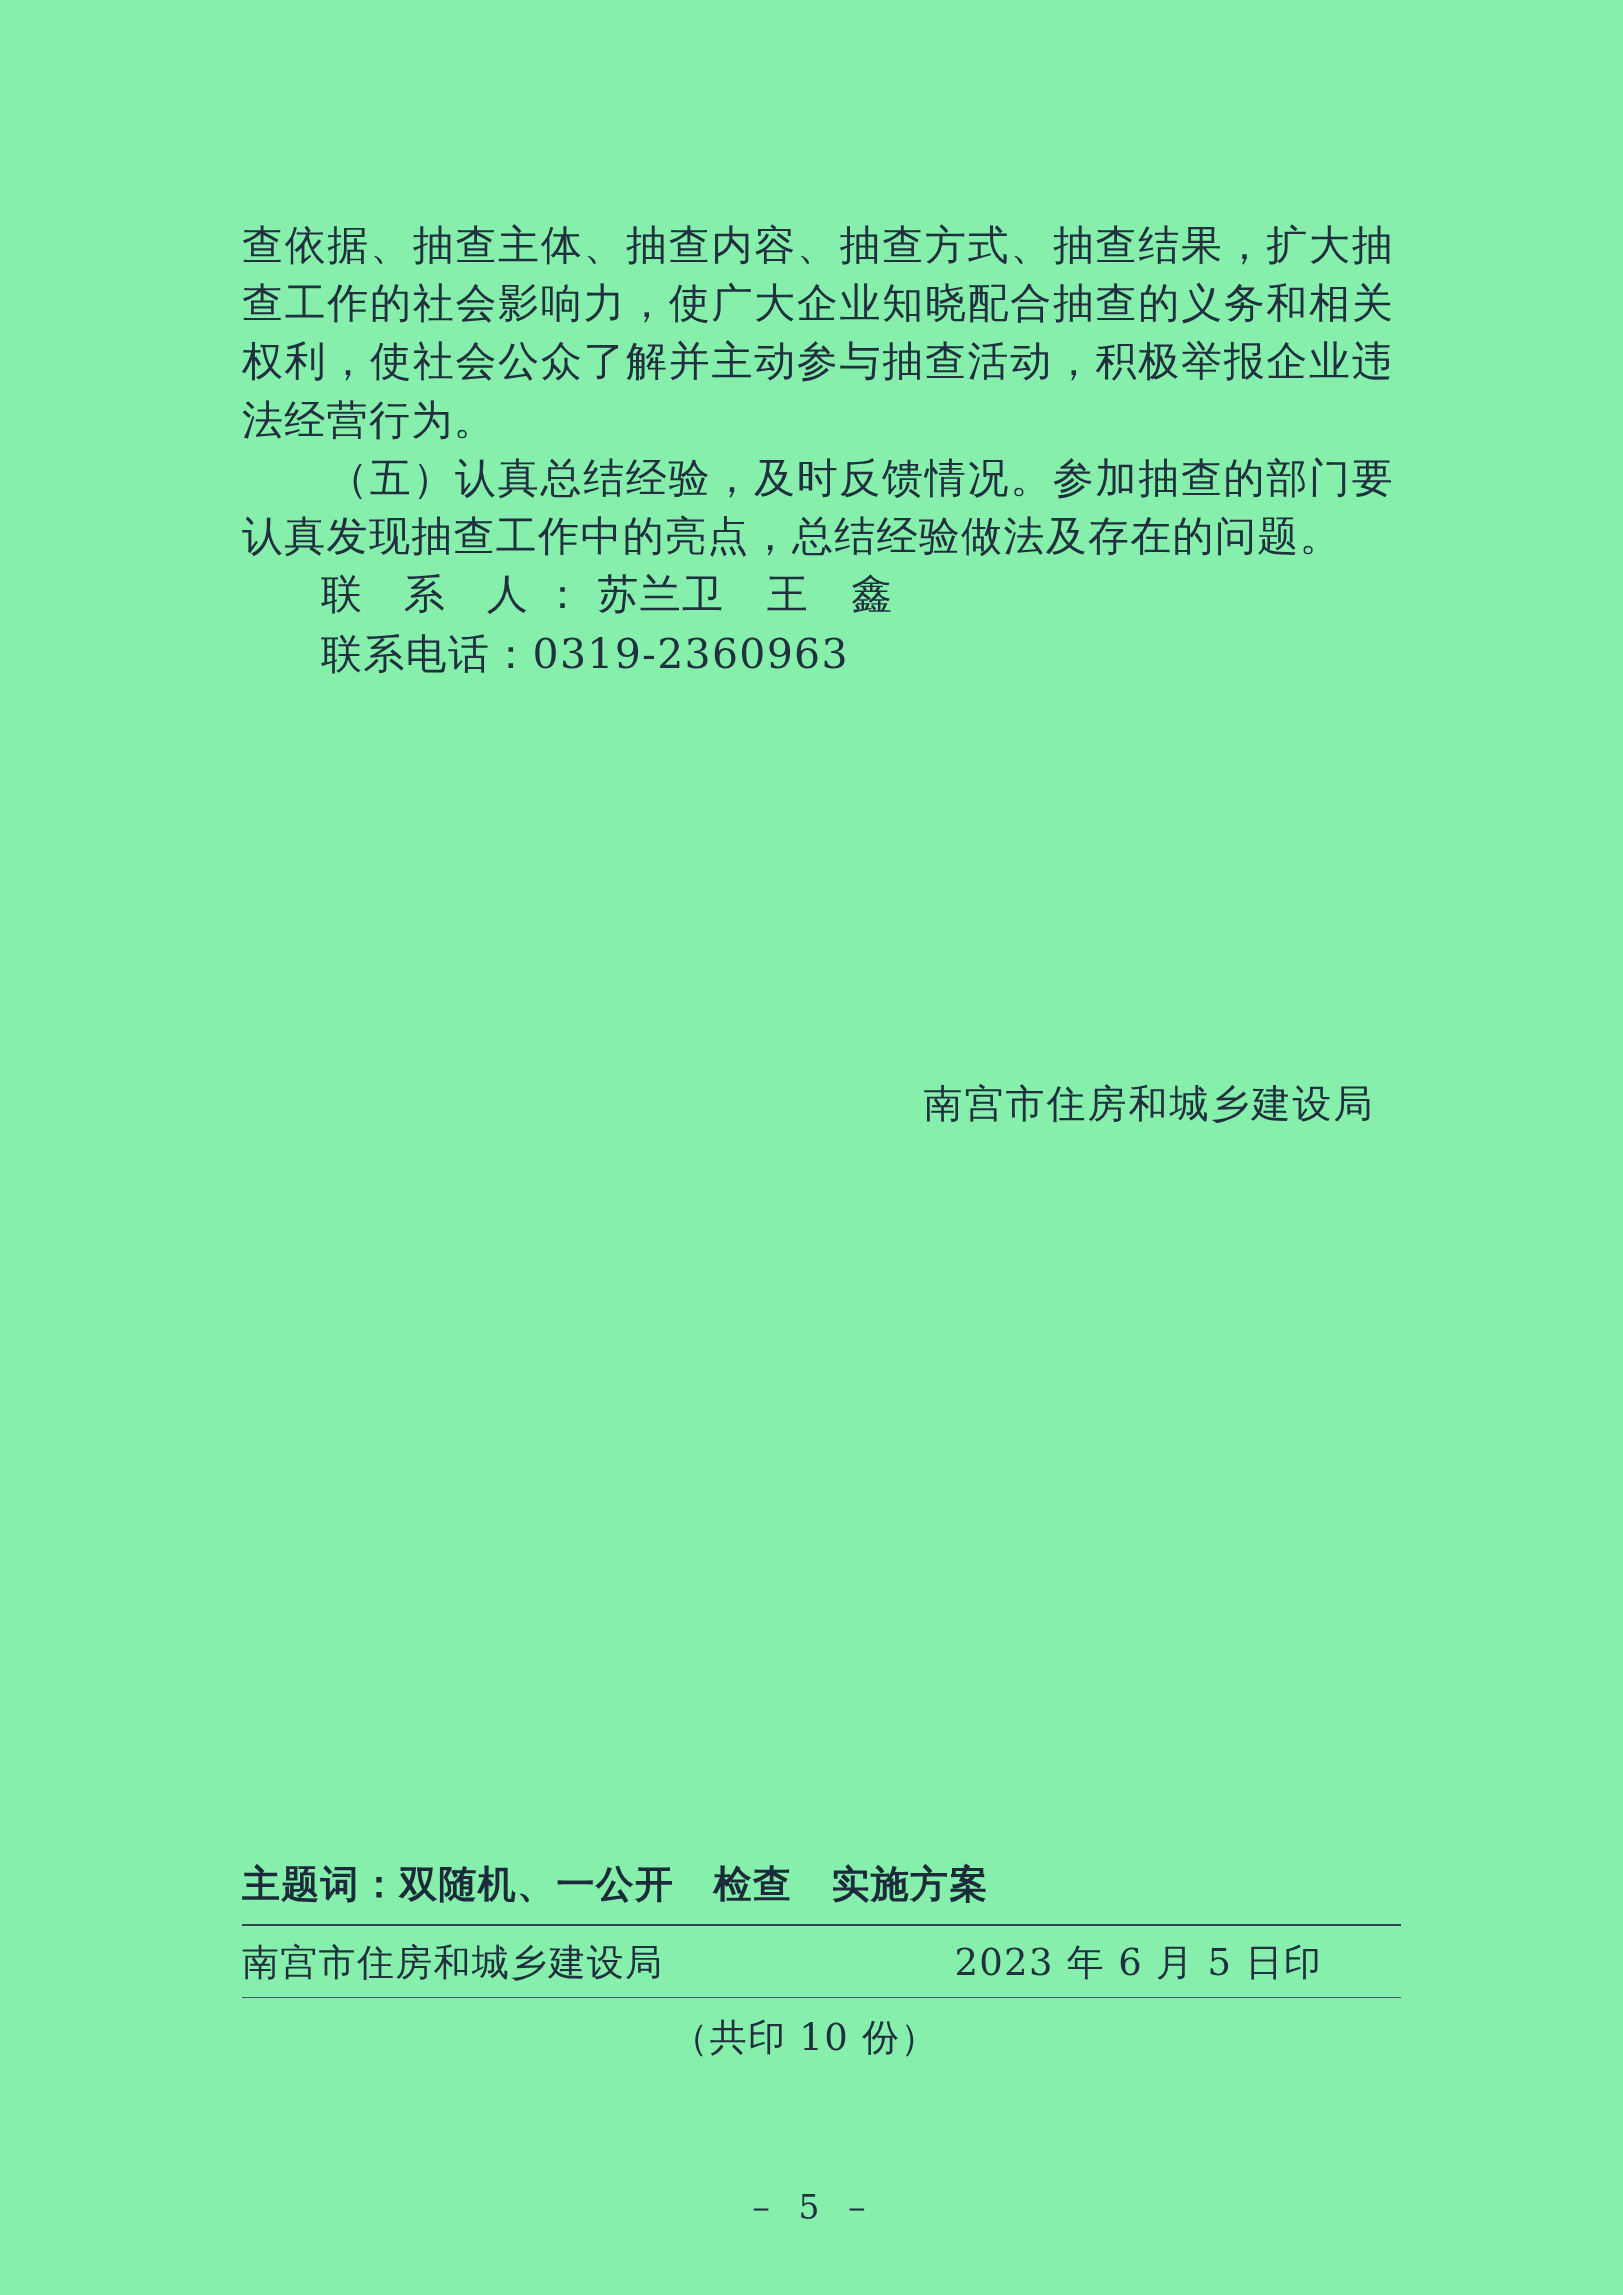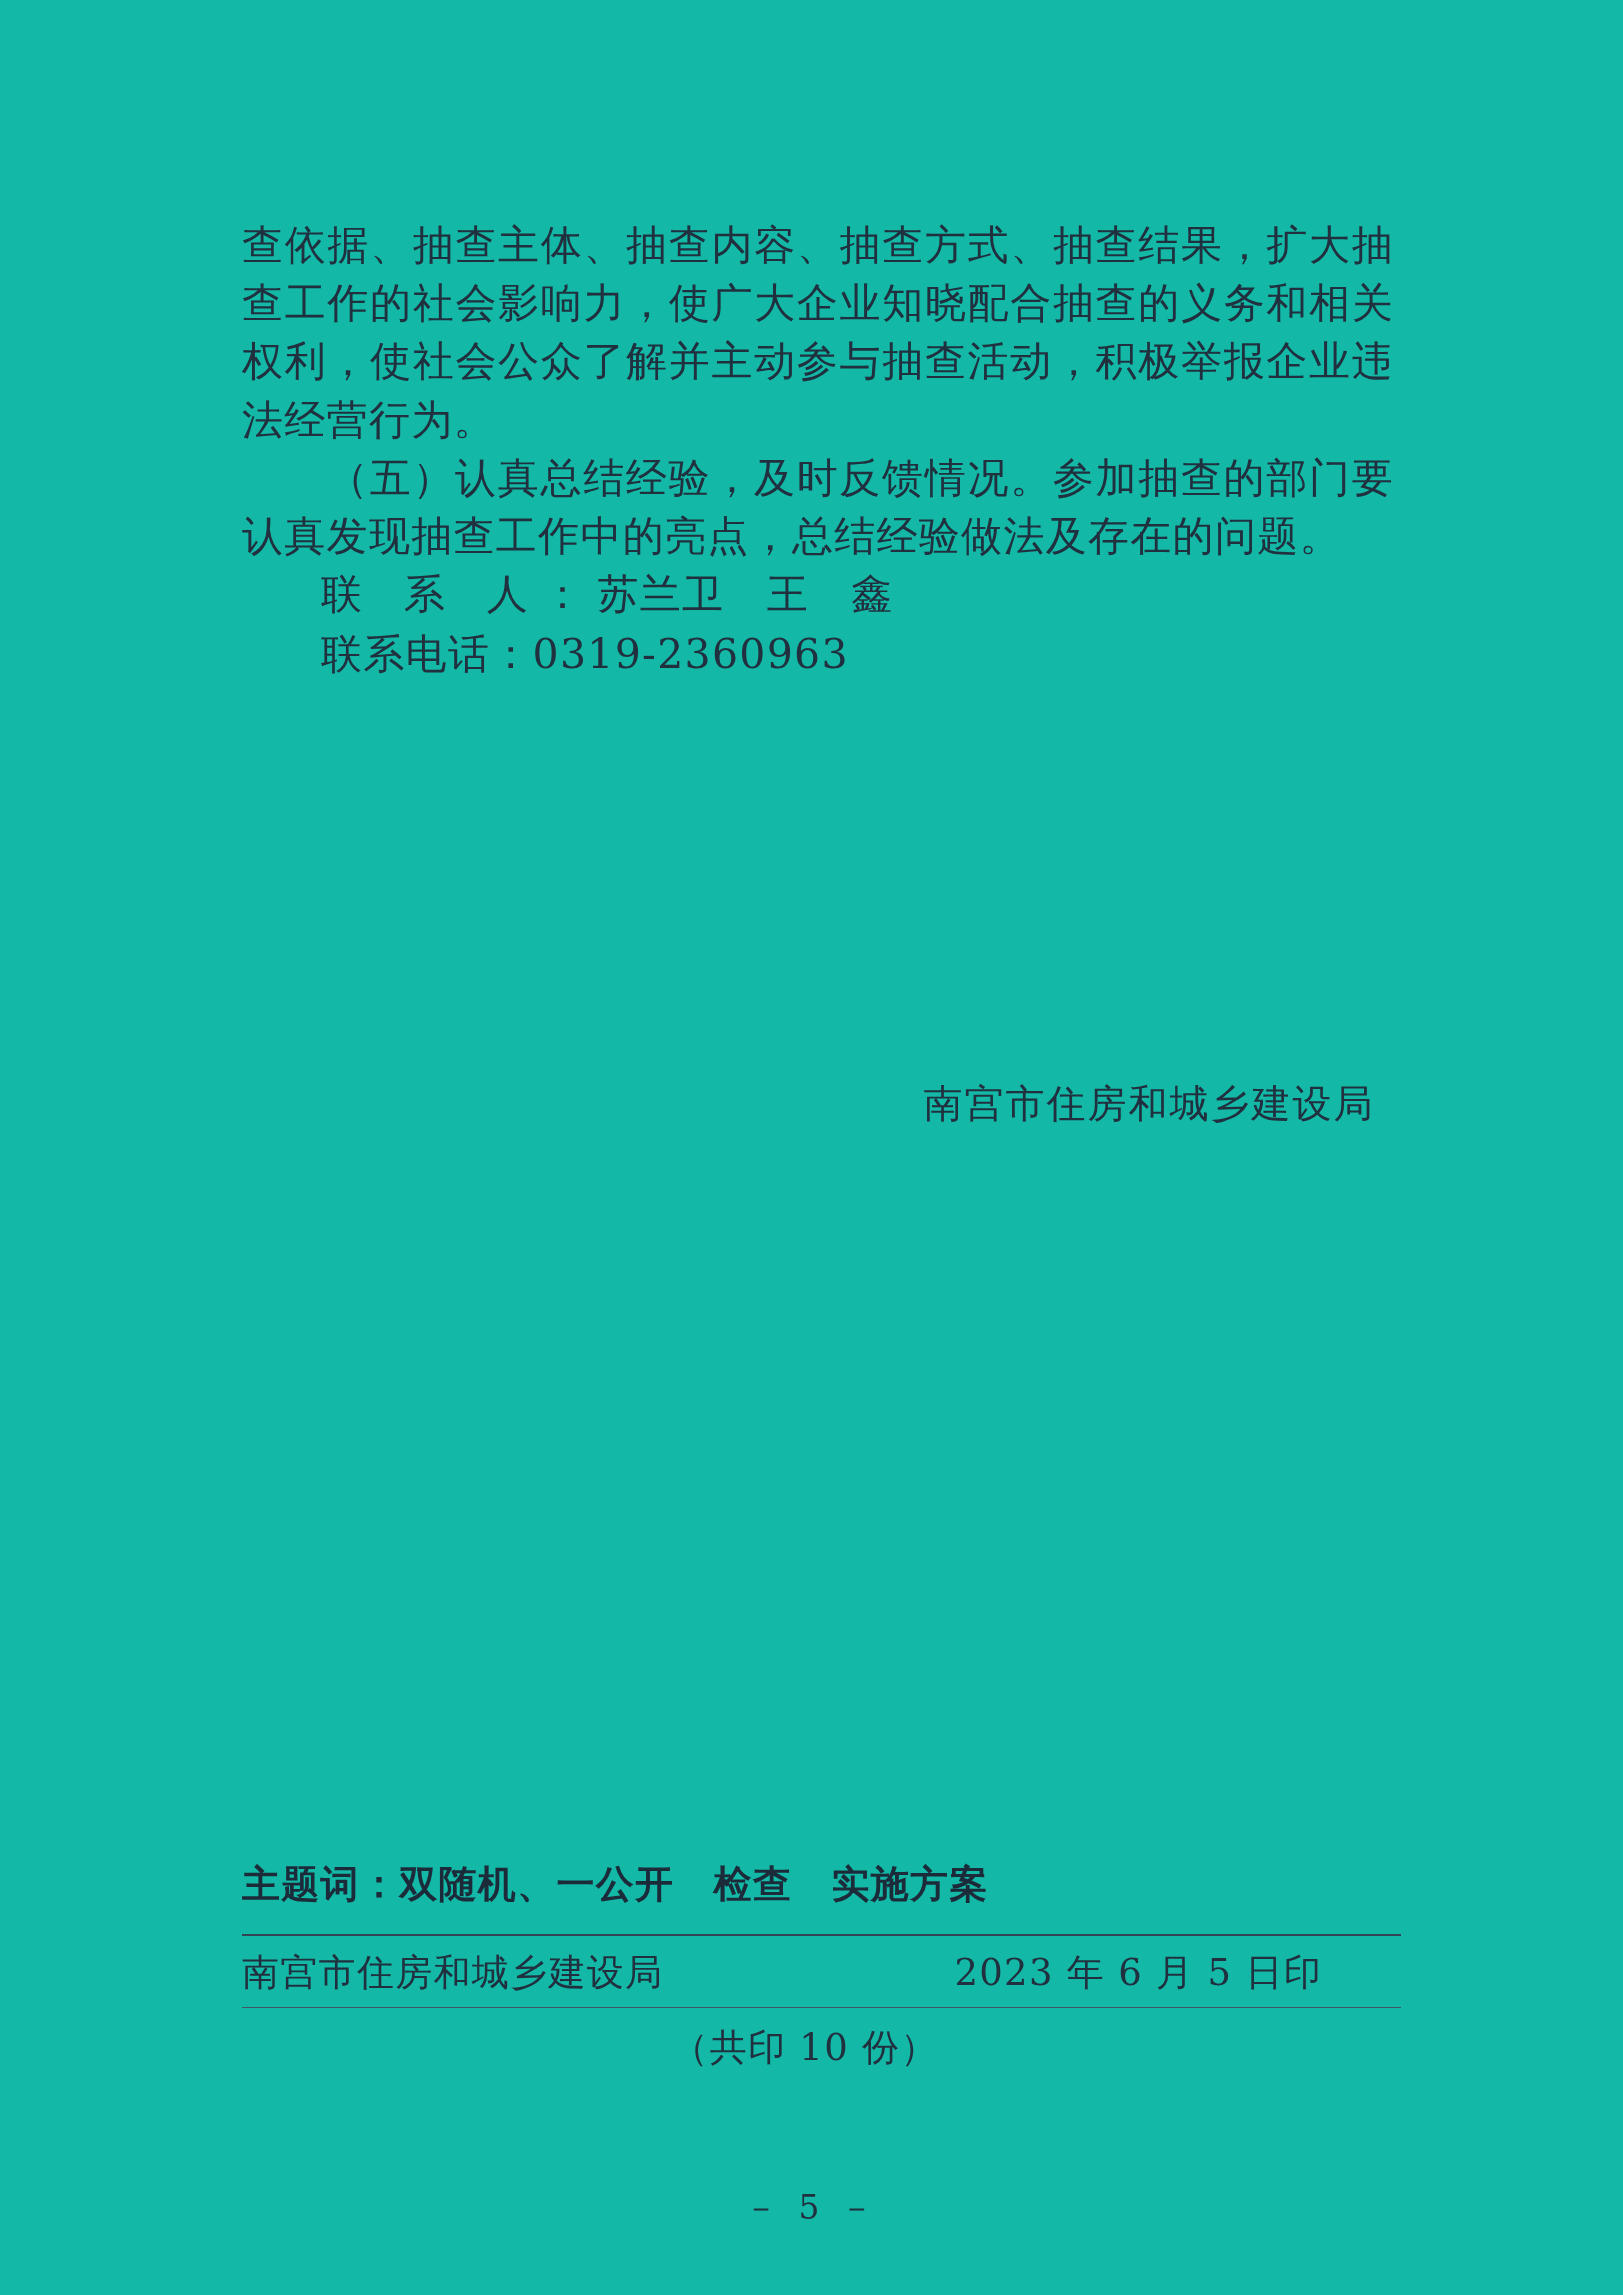--- a/index.html
+++ b/index.html
@@ -4,21 +4,21 @@
 <style>
   html, body {
     margin: 0;
     padding: 0;
     background: #ffffff;
   }
   .page {
     position: relative;
     width: 1623px;
     height: 2295px;
-    background: #14b8a6;
+    background: #86efac;
     box-sizing: border-box;
     font-family: "DejaVu Serif", "Liberation Serif", serif;
     color: #1b2b3a;
     overflow: hidden;
   }
   .body-area {
     position: absolute;
     left: 242px;
     top: 216px;
     width: 1152px;
@@ -66,21 +66,21 @@
     position: absolute;
     left: 242px;
     top: 1859px;
     width: 1159px;
   }
   .keywords {
     font-size: 38px;
     font-weight: bold;
     letter-spacing: 1.3px;
     color: #1b2b3a;
-    padding-bottom: 24px;
+    padding-bottom: 14px;
   }
   .rule {
     height: 2px;
     background: #334455;
     width: 100%;
   }
   .rule.thin {
     height: 1.3px;
     background: #445566;
   }

